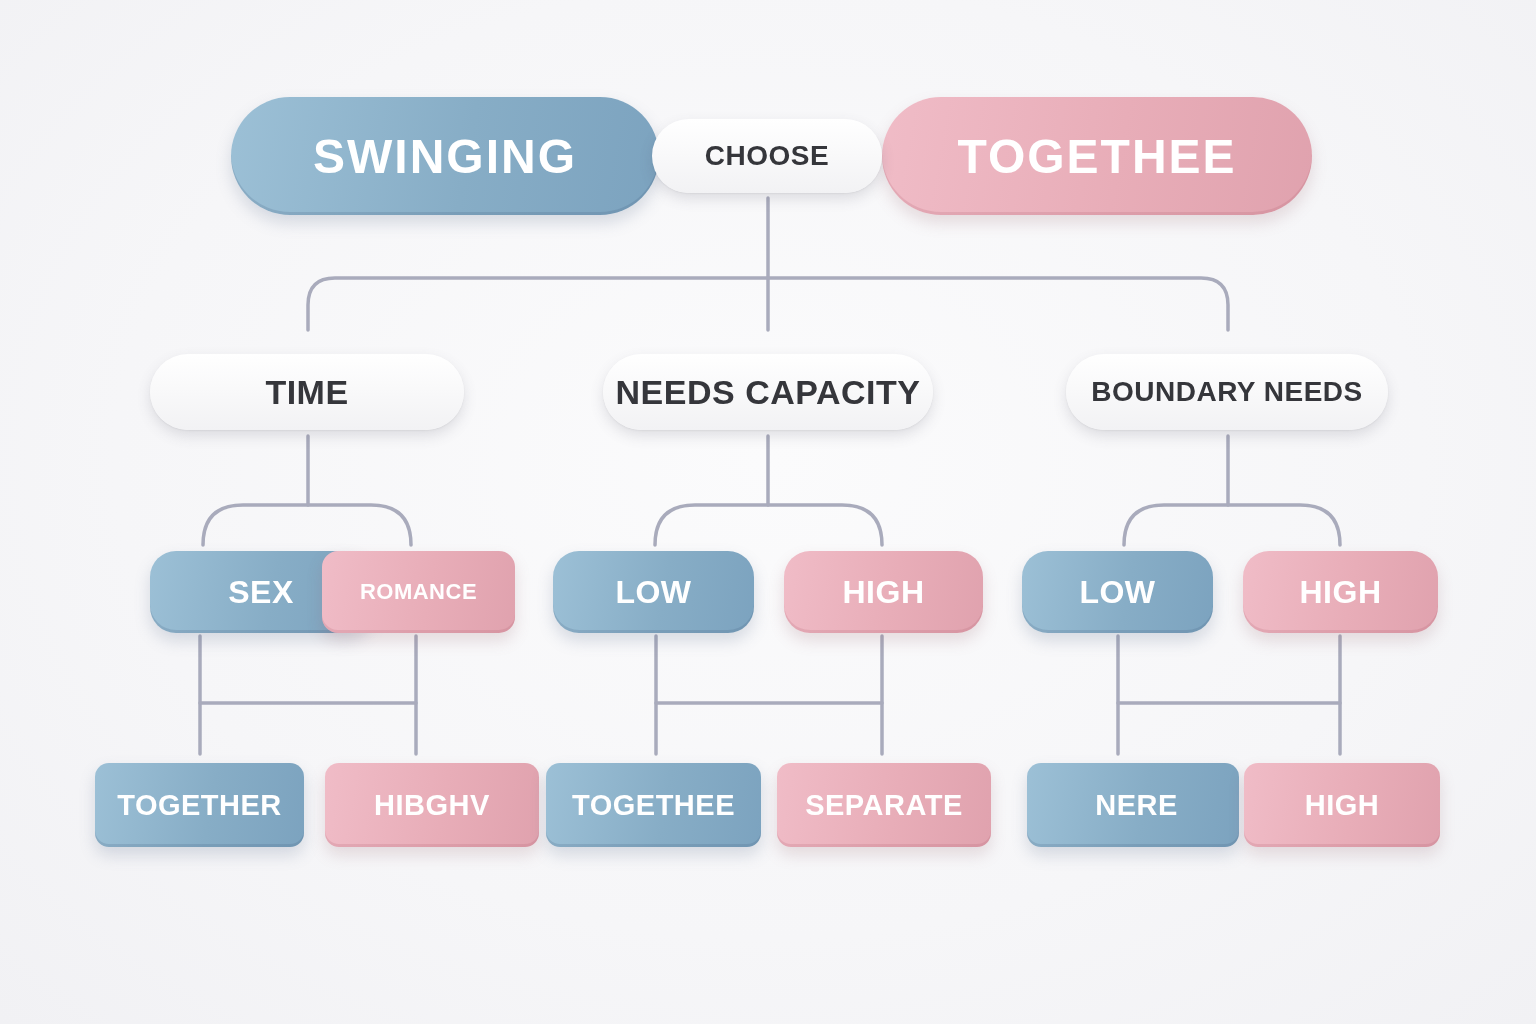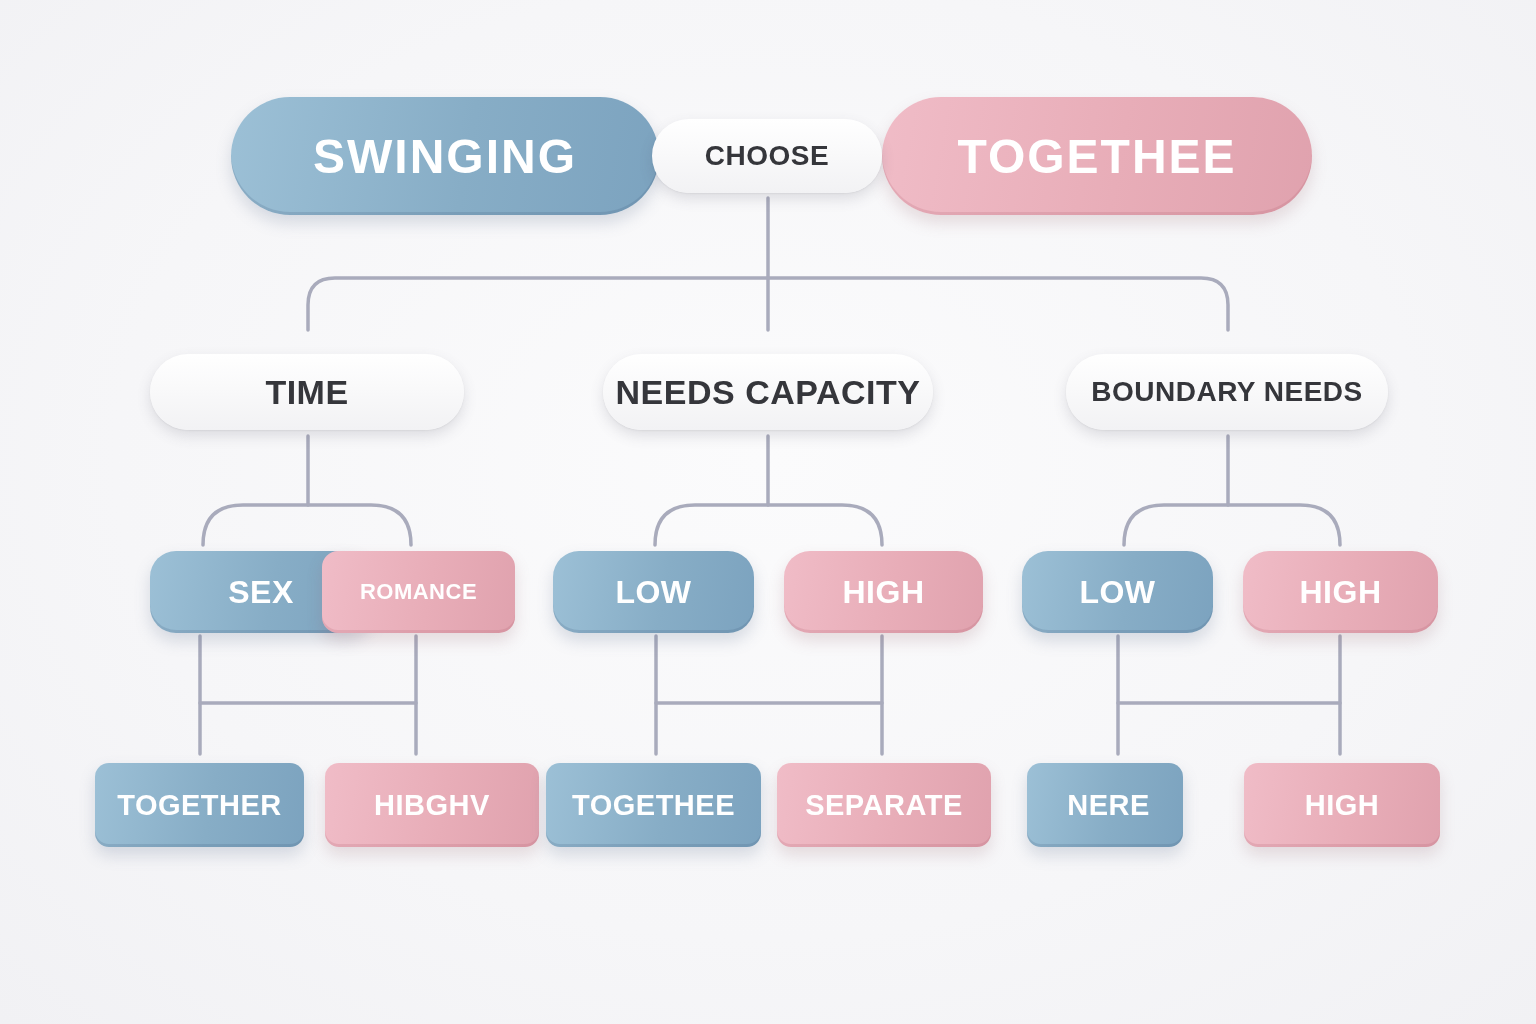--- a/index.html
+++ b/index.html
@@ -80,14 +80,14 @@
 <div class="node pink opt romance" style="left:322px; top:551px; width:193px;">ROMANCE</div>
 <div class="node blue opt" style="left:553px; top:551px; width:201px;">LOW</div>
 <div class="node pink opt" style="left:784px; top:551px; width:199px;">HIGH</div>
 <div class="node blue opt" style="left:1022px; top:551px; width:191px;">LOW</div>
 <div class="node pink opt" style="left:1243px; top:551px; width:195px;">HIGH</div>
 
 <div class="node blue leaf" style="left:95px; top:763px; width:209px;">TOGETHER</div>
 <div class="node pink leaf" style="left:325px; top:763px; width:214px;">HIBGHV</div>
 <div class="node blue leaf" style="left:546px; top:763px; width:215px;">TOGETHEE</div>
 <div class="node pink leaf" style="left:777px; top:763px; width:214px;">SEPARATE</div>
-<div class="node blue leaf" style="left:1027px; top:763px; width:156px;padding-left:7px;">NERE</div>
+<div class="node blue leaf" style="left:1027px; top:763px; width:212px;padding-left:7px;">NERE</div>
 <div class="node pink leaf" style="left:1244px; top:763px; width:196px;">HIGH</div>
 
 </body></html>

